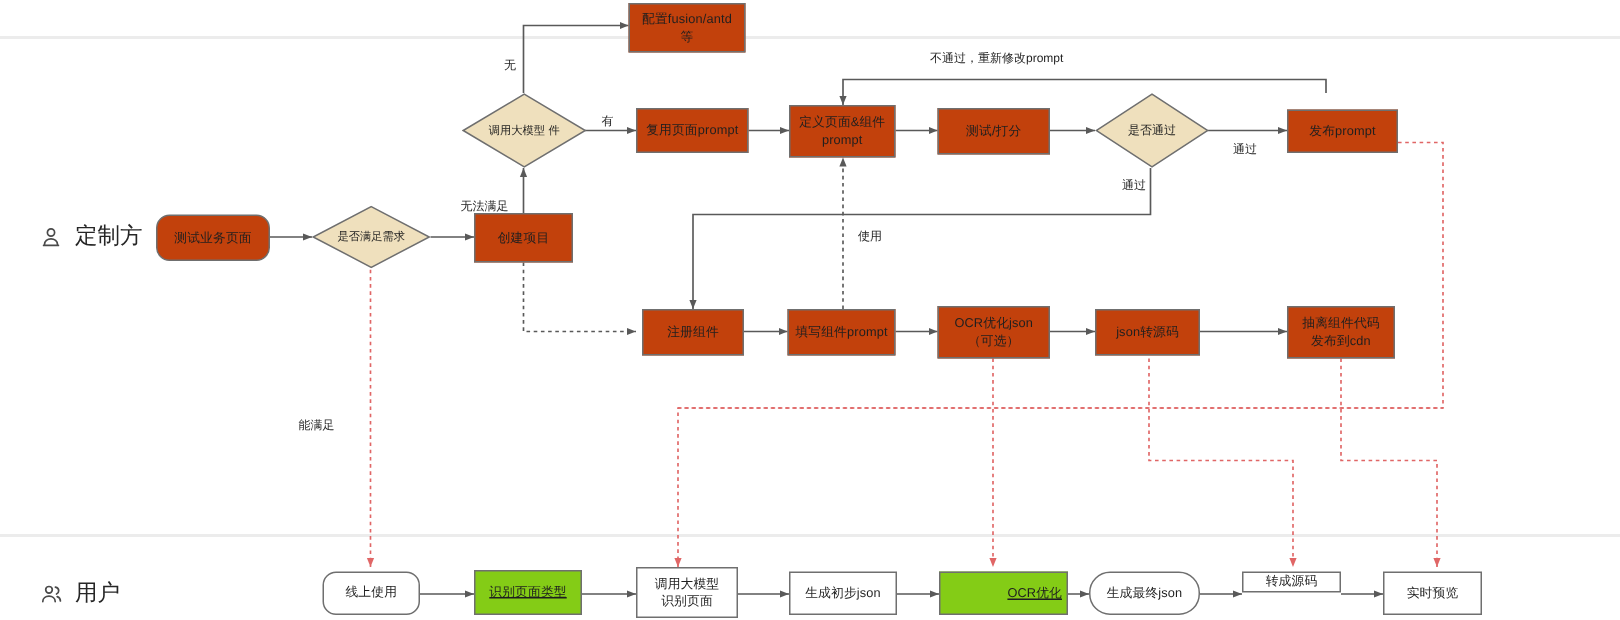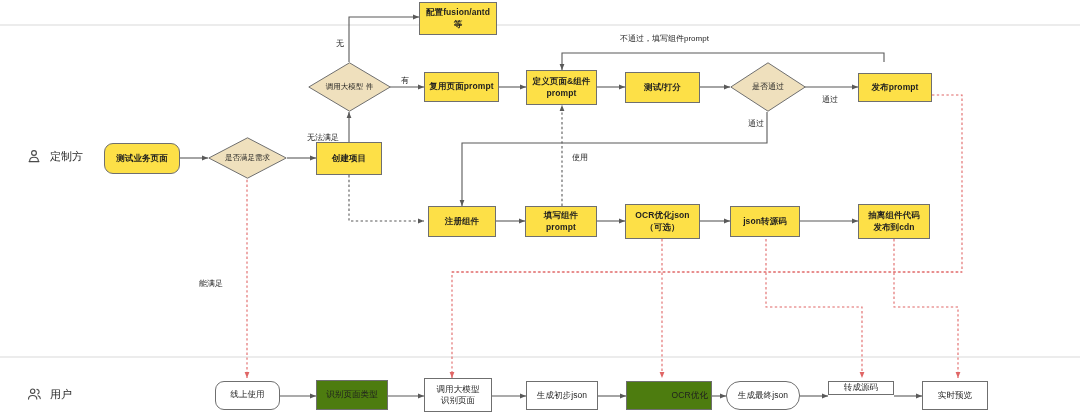--- a/index.html
+++ b/index.html
@@ -2,30 +2,30 @@
 <html lang="zh"><head>
 <meta charset="utf-8">
 <title>Flowchart</title>
 <style>
   html,body{margin:0;padding:0;background:#ffffff;}
   body{font-family:"Liberation Sans","DejaVu Sans",sans-serif;}
   #canvas{position:relative;width:1080px;height:413px;background:#ffffff;overflow:hidden;}
   svg.layer{position:absolute;left:0;top:0;width:1080px;height:413px;pointer-events:none;}
   .node{position:absolute;box-sizing:border-box;display:flex;align-items:center;justify-content:center;text-align:center;
         font-size:8.5px;color:#1f1f1f;line-height:1.35;letter-spacing:.1px;}
-  .node.beige{background:#fde047;border:1px solid #6f6f6f;font-weight:bold;}
-  .node.pink{background:#4d7c0f;border:1px solid #6f6f6f;}
+  .node.beige{background:#c2410c;border:1px solid #6f6f6f;}
+  .node.pink{background:#84cc16;border:1px solid #6f6f6f;text-decoration:underline;}
   .node.white{background:#ffffff;border:1px solid #6f6f6f;}
   .node.round{border-radius:9px;}
   .node span{display:block;padding:0 3px;}
   .diamond{position:absolute;}
   .diamond .dlabel{position:absolute;left:0;top:0;width:100%;height:100%;display:flex;align-items:center;
       justify-content:center;text-align:center;font-size:8.5px;color:#1f1f1f;line-height:1.3;}
   .edge-label{position:absolute;font-size:8px;color:#1f1f1f;white-space:nowrap;}
-  .lane-label{position:absolute;display:flex;align-items:center;gap:8px;font-size:11px;color:#262626;}
+  .lane-label{position:absolute;display:flex;align-items:center;gap:8px;font-size:15px;color:#262626;}
   .lane-label .ic{width:16px;height:16px;display:block;}
 </style>
 </head>
 <body>
 
 <div id="canvas">
 
   <svg class="layer" viewBox="0 0 1080 413">
     <defs>
       <marker id="ah" markerWidth="7" markerHeight="7" refX="6" refY="3" orient="auto" markerUnits="userSpaceOnUse">
@@ -250,21 +250,21 @@
   </div>
 
   <div class="edge-label" style="left:264px;top:132px;margin-left:43px;">无法满足</div>
 
   <div class="edge-label" style="left:199px;top:278px;">能满足</div>
 
   <div class="edge-label" style="left:336px;top:38px;">无</div>
 
   <div class="edge-label" style="left:401px;top:75px;">有</div>
 
-  <div class="edge-label" style="left:620px;top:33px;">不通过，填写组件prompt</div>
+  <div class="edge-label" style="left:620px;top:33px;">不通过，重新修改prompt</div>
 
   <div class="edge-label" style="left:748px;top:118px;">通过</div>
 
   <div class="edge-label" style="left:822px;top:94px;">通过</div>
 
   <div class="edge-label" style="left:572px;top:152px;">使用</div>
 
 </div>
 
 </body></html>

